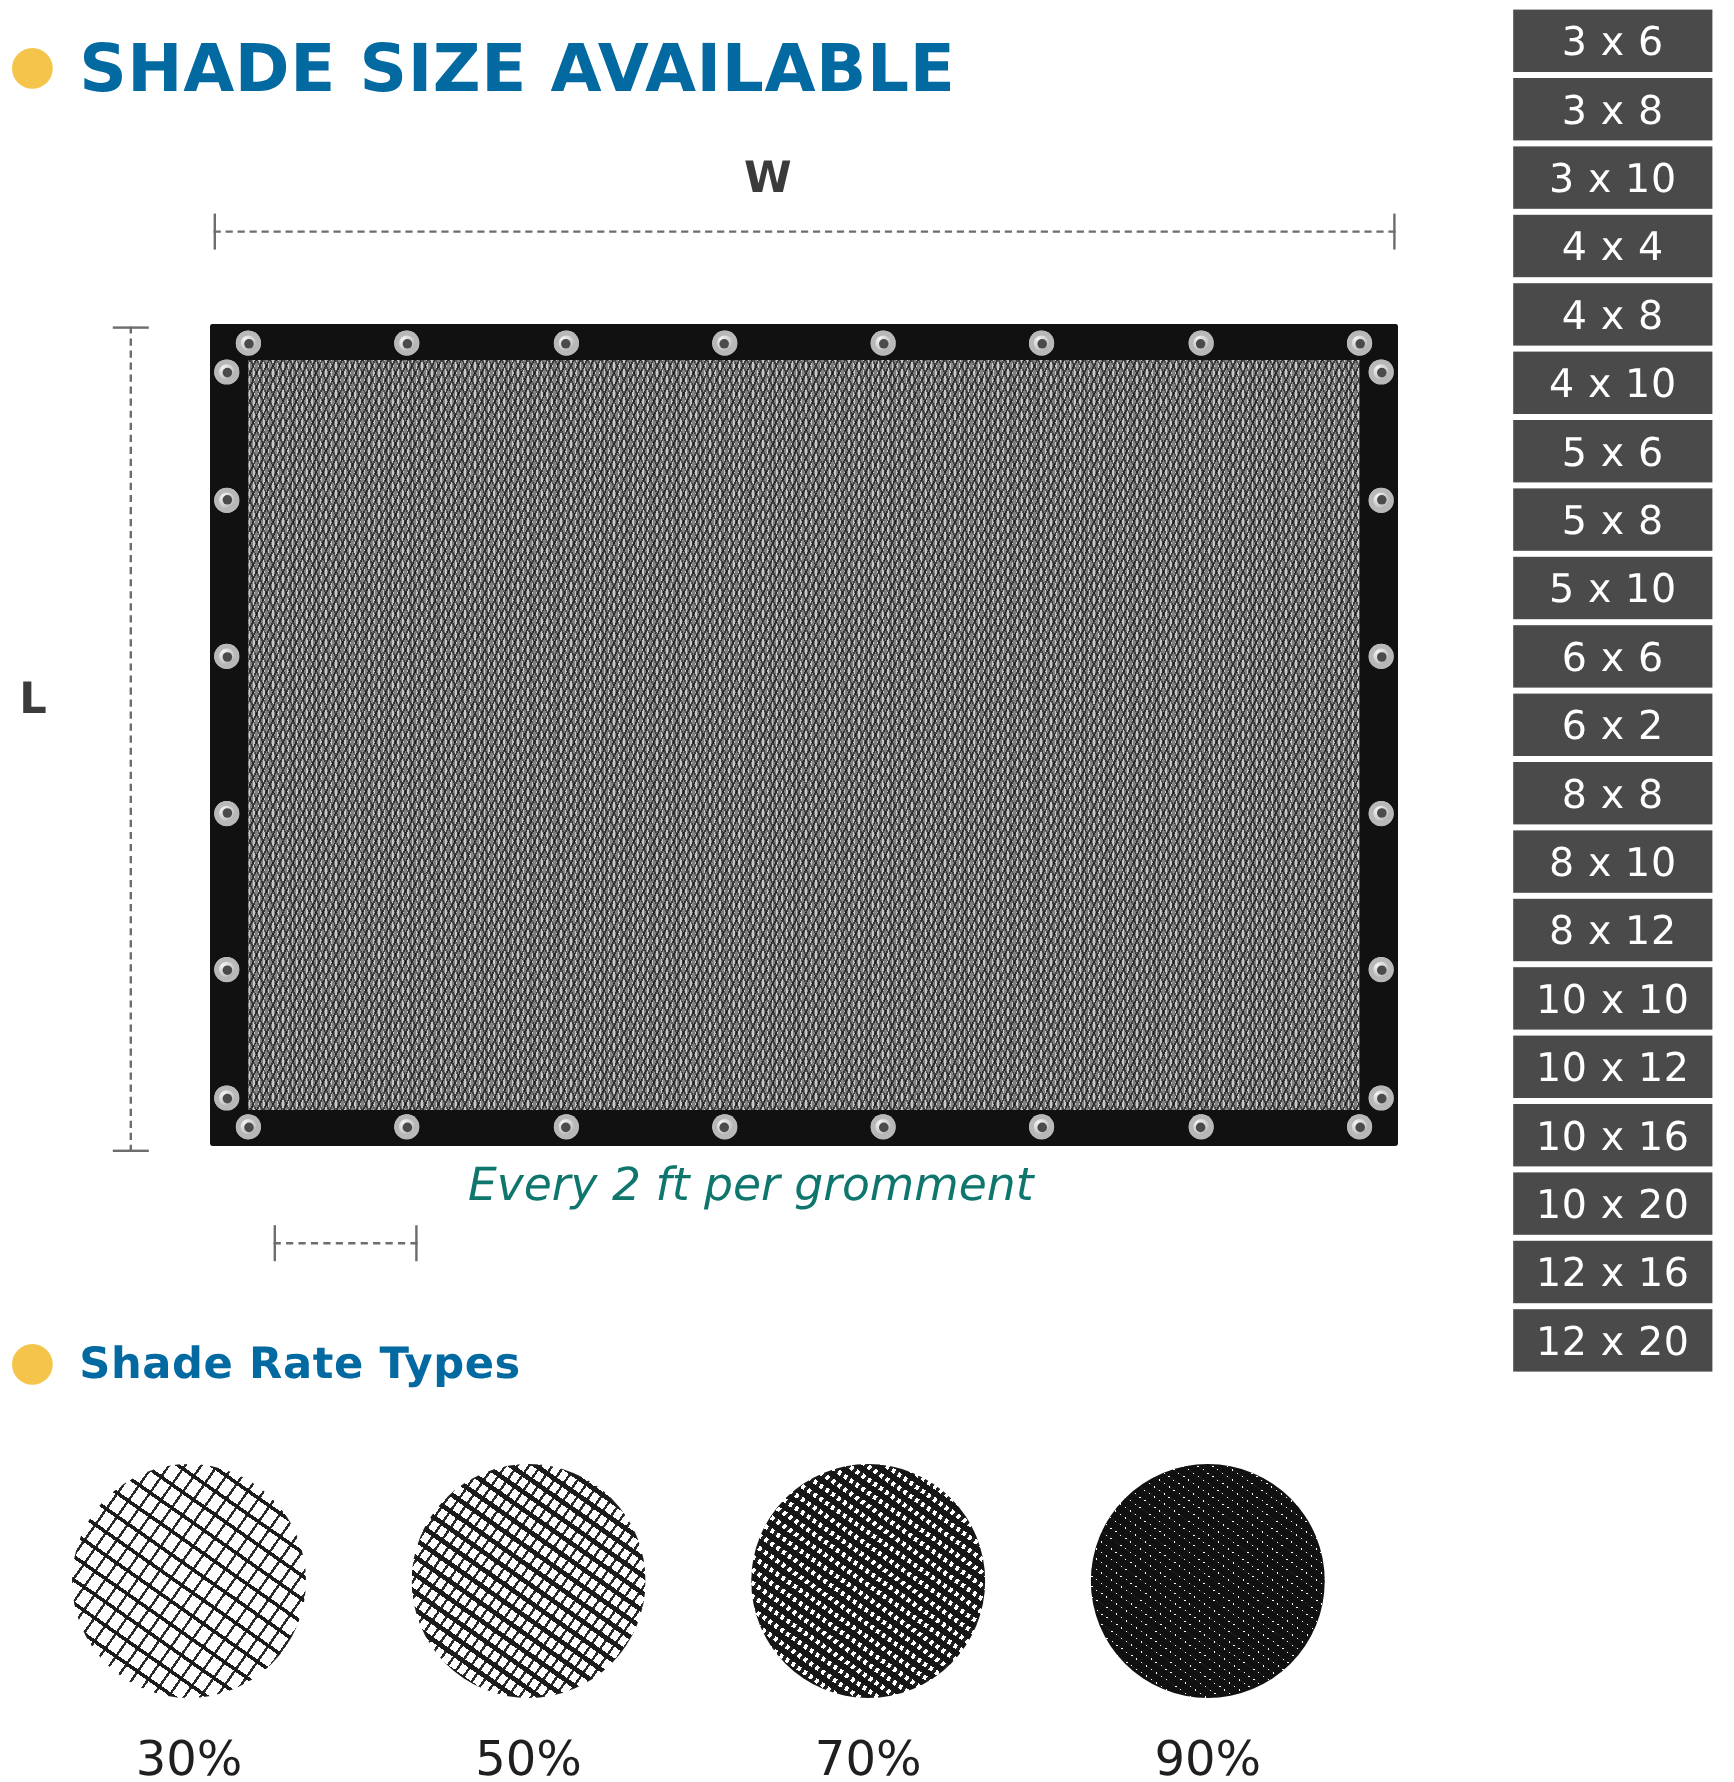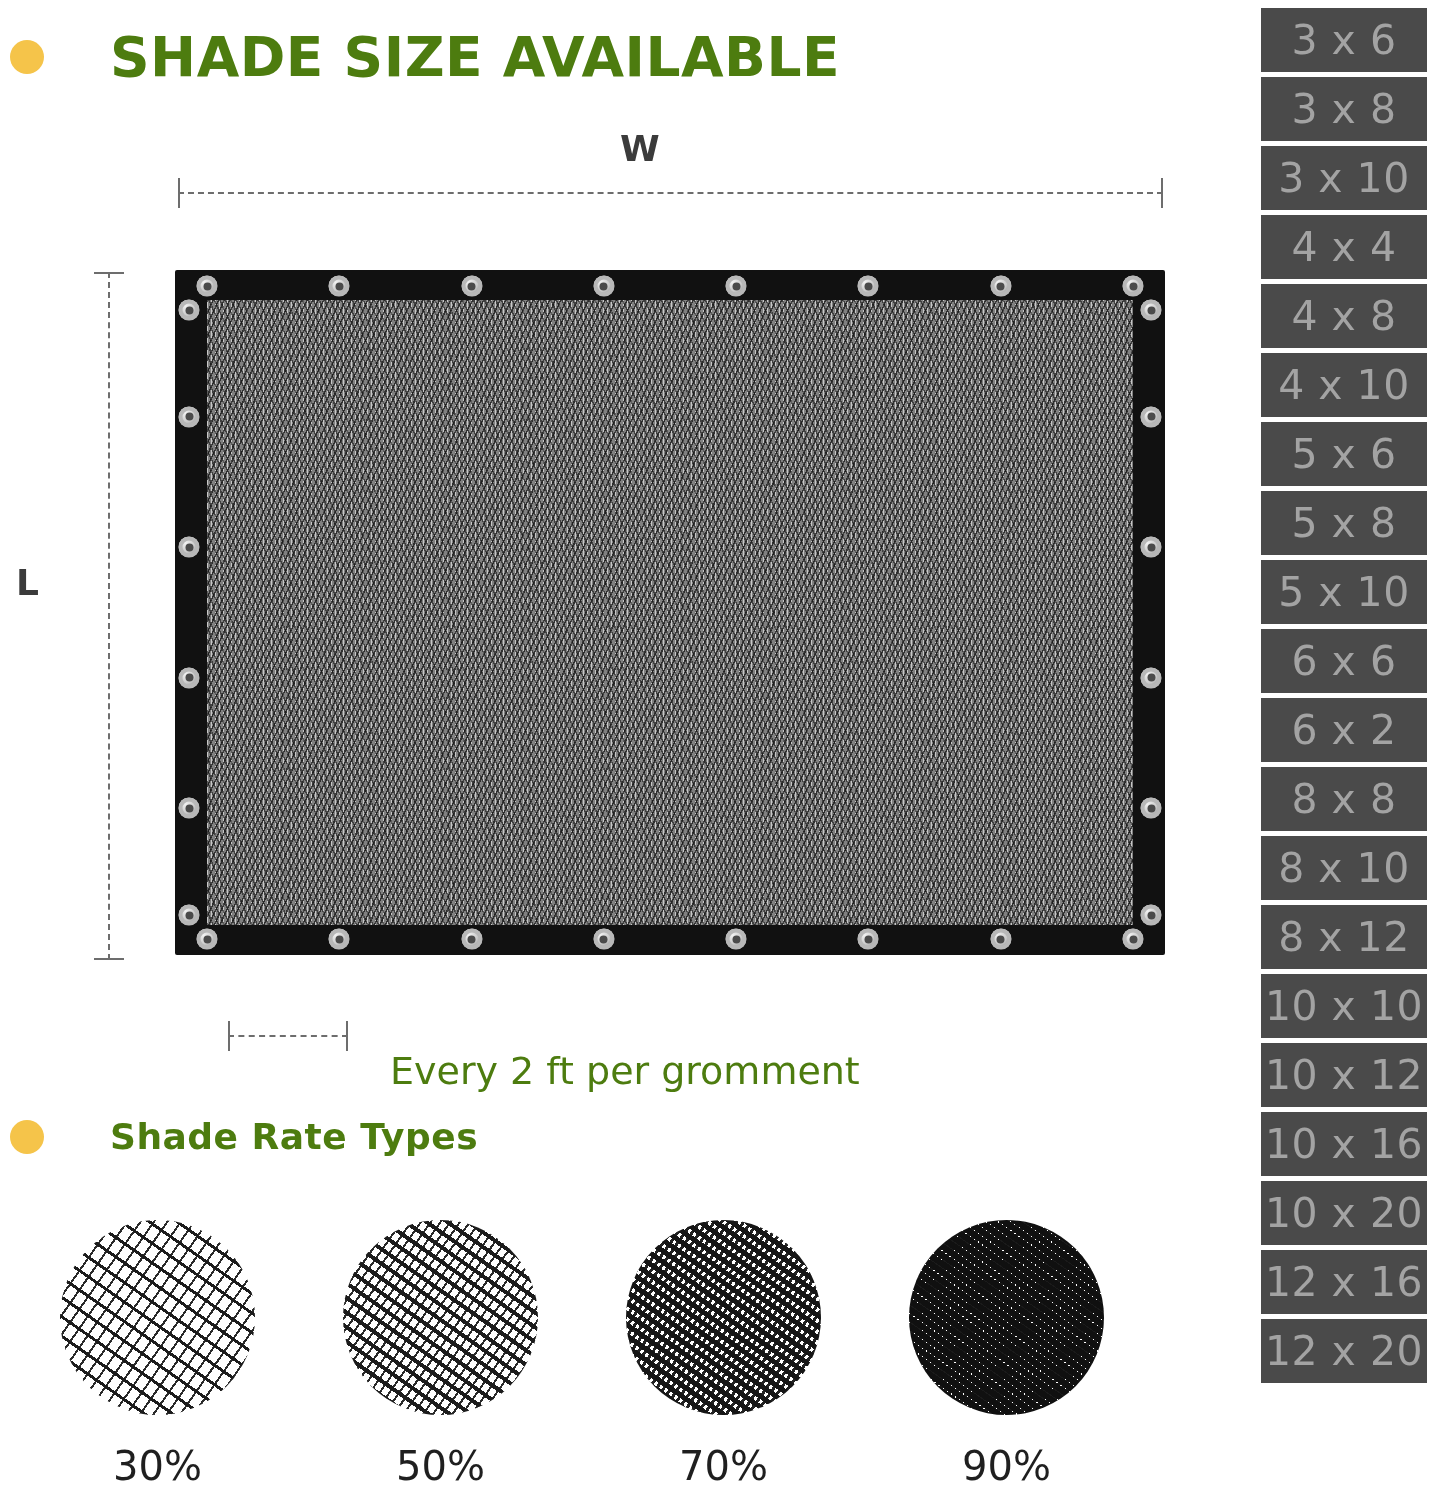--- a/index.html
+++ b/index.html
@@ -25,23 +25,22 @@
   .bullet-dot {
     width: 34px;
     height: 34px;
     border-radius: 50%;
     background: #f5c44a;
     flex: 0 0 auto;
   }
   .heading-text {
     font-weight: bold;
     letter-spacing: 0.5px;
-    color: #4d7c0f;
+    color: #0369a1;
     white-space: nowrap;
-    margin-left: 44px;
   }
   #heading-main {
     left: 10px;
     top: 28px;
   }
   #heading-main .heading-text {
     font-size: 55px;
     line-height: 58px;
   }
   #heading-rates {
@@ -141,24 +140,25 @@
   #l-tick-top { left: 94px; top: 272px; }
   #l-tick-bottom { left: 94px; top: 958px; }
 
   #g-line { left: 228px; top: 1035px; width: 120px; }
   #g-tick-left { left: 228px; top: 1021px; }
   #g-tick-right { left: 346px; top: 1021px; }
 
   #grommet-note {
     position: absolute;
     left: 390px;
-    top: 1049px;
+    top: 965px;
     font-size: 38px;
-    color: #4d7c0f;
+    color: #0f766e;
     white-space: nowrap;
+    font-style: italic;
   }
 
   
   #rates-row {
     position: absolute;
     left: 60px;
     top: 1220px;
     width: 1180px;
     display: flex;
     gap: 88px;
@@ -205,24 +205,24 @@
   #size-list {
     position: absolute;
     right: 18px;
     top: 8px;
     width: 166px;
     display: flex;
     flex-direction: column;
     gap: 5px;
   }
   .size-chip {
-    height: 64px;
+    height: 52px;
     background: #4a4a4a;
-    color: #a3a3a3;
-    font-size: 41px;
+    color: #ffffff;
+    font-size: 33px;
     display: flex;
     align-items: center;
     justify-content: center;
     letter-spacing: 0.5px;
   }
 </style>
 </head>
 <body>
 
 <div class="heading" id="heading-main">

